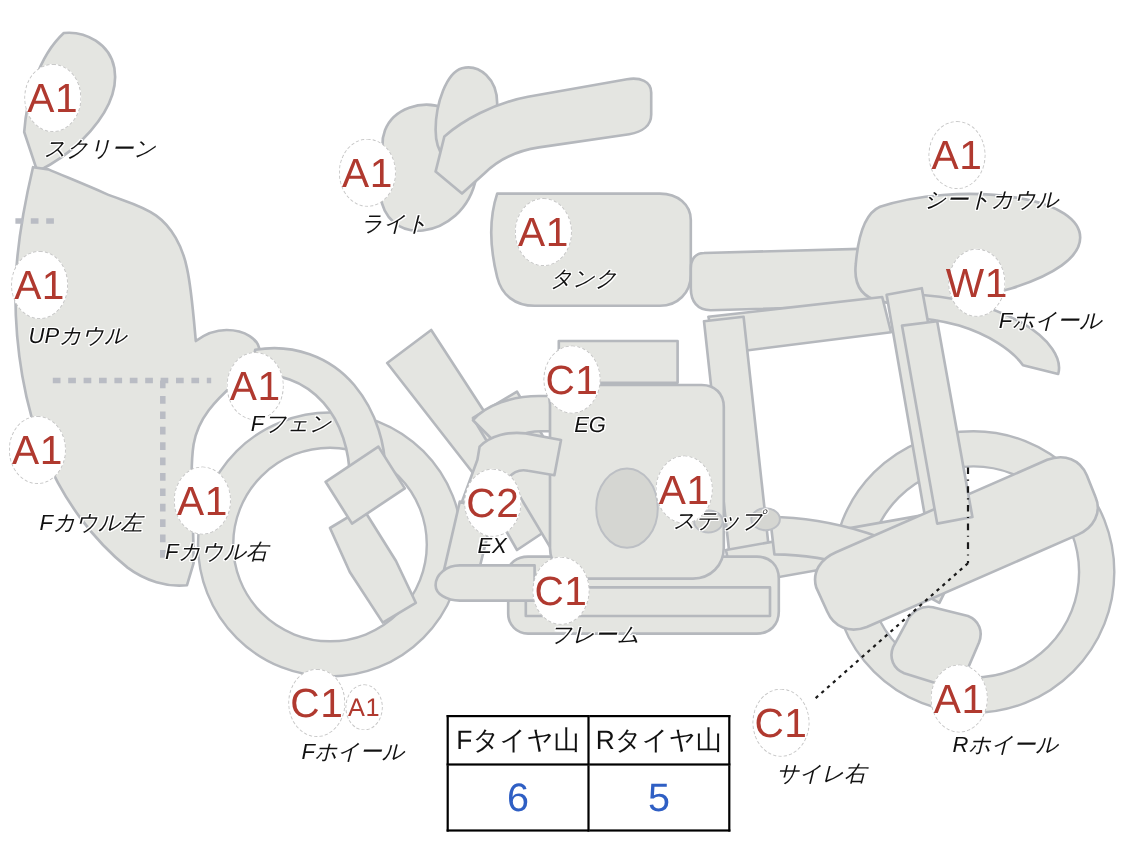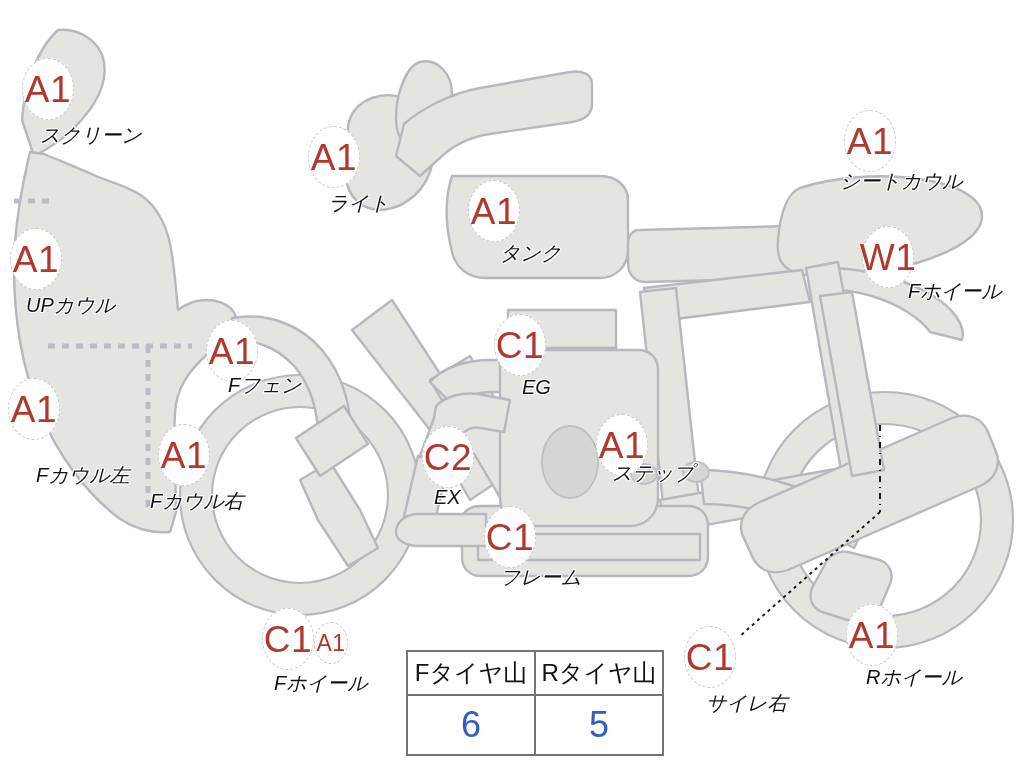--- a/index.html
+++ b/index.html
@@ -43,21 +43,21 @@
     font-style: italic;
   }
 
   
   #tire-table{
     position:absolute;left:406px;top:650px;
     border-collapse:collapse;
     z-index:30;background:#fff;
   }
   #tire-table td,#tire-table th{
-    border:2px solid #737373;
+    border:2px solid #000000;
     width:126px;height:44px;
     text-align:center;vertical-align:middle;
     padding:0;font-weight:400;
     background:#ffffff;
   }
   #tire-table th{font-size:24px;color:#111;height:42px;}
   #tire-table td.val{font-size:36px;color:#2f5fc4;height:58px;}
 </style>
 </head>
 <body>

